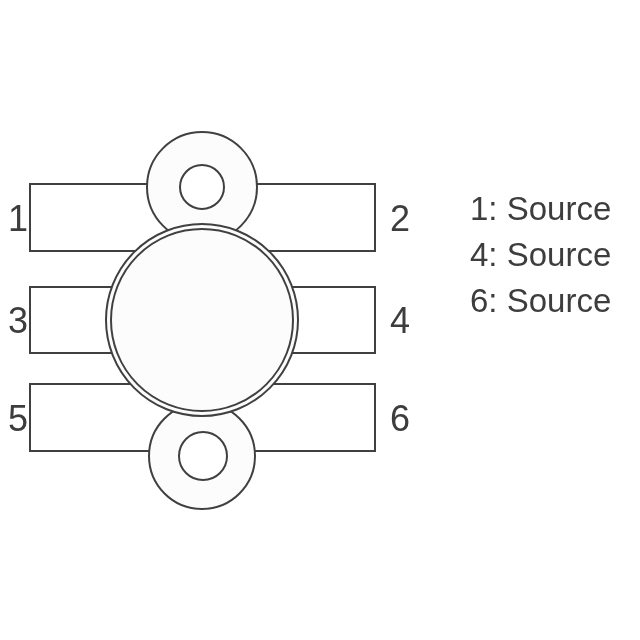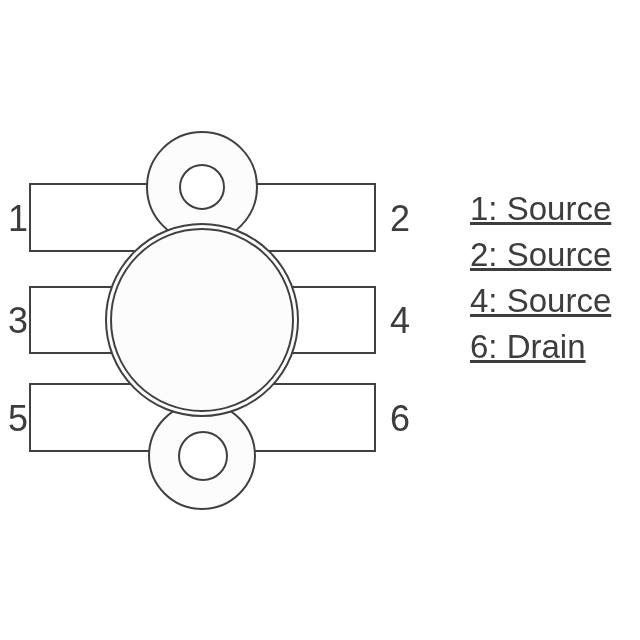--- a/index.html
+++ b/index.html
@@ -22,21 +22,20 @@
     top: 0;
   }
   .legend {
     position: absolute;
     left: 470px;
     top: 186px;
     font-size: 33px;
     line-height: 46px;
     color: #3d3d3d;
     white-space: nowrap;
-    text-decoration: underline;
   }
   .legend-line {
     height: 46px;
   }
 </style>
 </head>
 <body>
 
 <div class="stage">
 
@@ -67,18 +66,17 @@
       <text x="390" y="231">2</text>
       <text x="8" y="333">3</text>
       <text x="390" y="333">4</text>
       <text x="8" y="431">5</text>
       <text x="390" y="431">6</text>
     </g>
   </svg>
 
   <div class="legend">
     <div class="legend-line">1: Source</div>
-    <div class="legend-line">2: Source</div>
     <div class="legend-line">4: Source</div>
-    <div class="legend-line">6: Drain</div>
+    <div class="legend-line">6: Source</div>
   </div>
 
 </div>
 
 </body></html>

